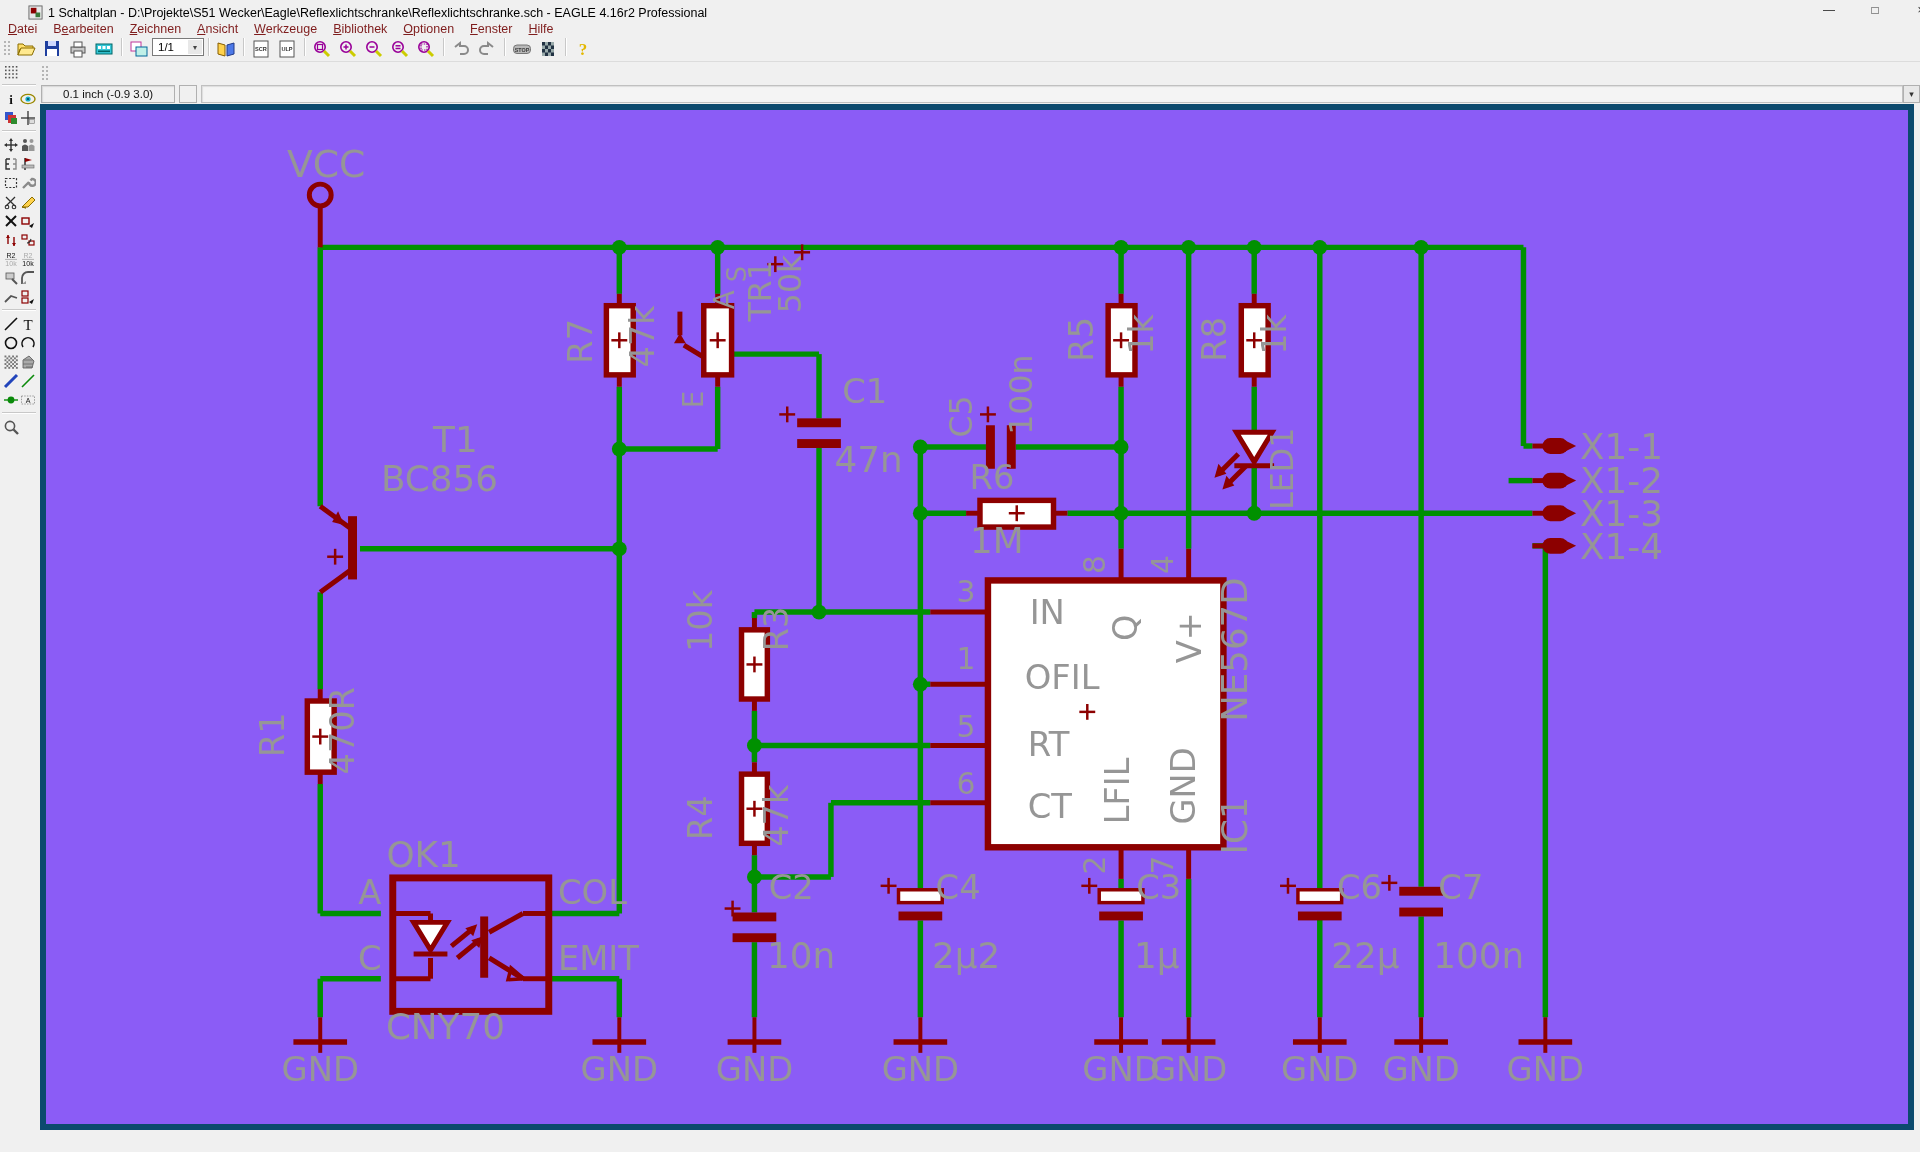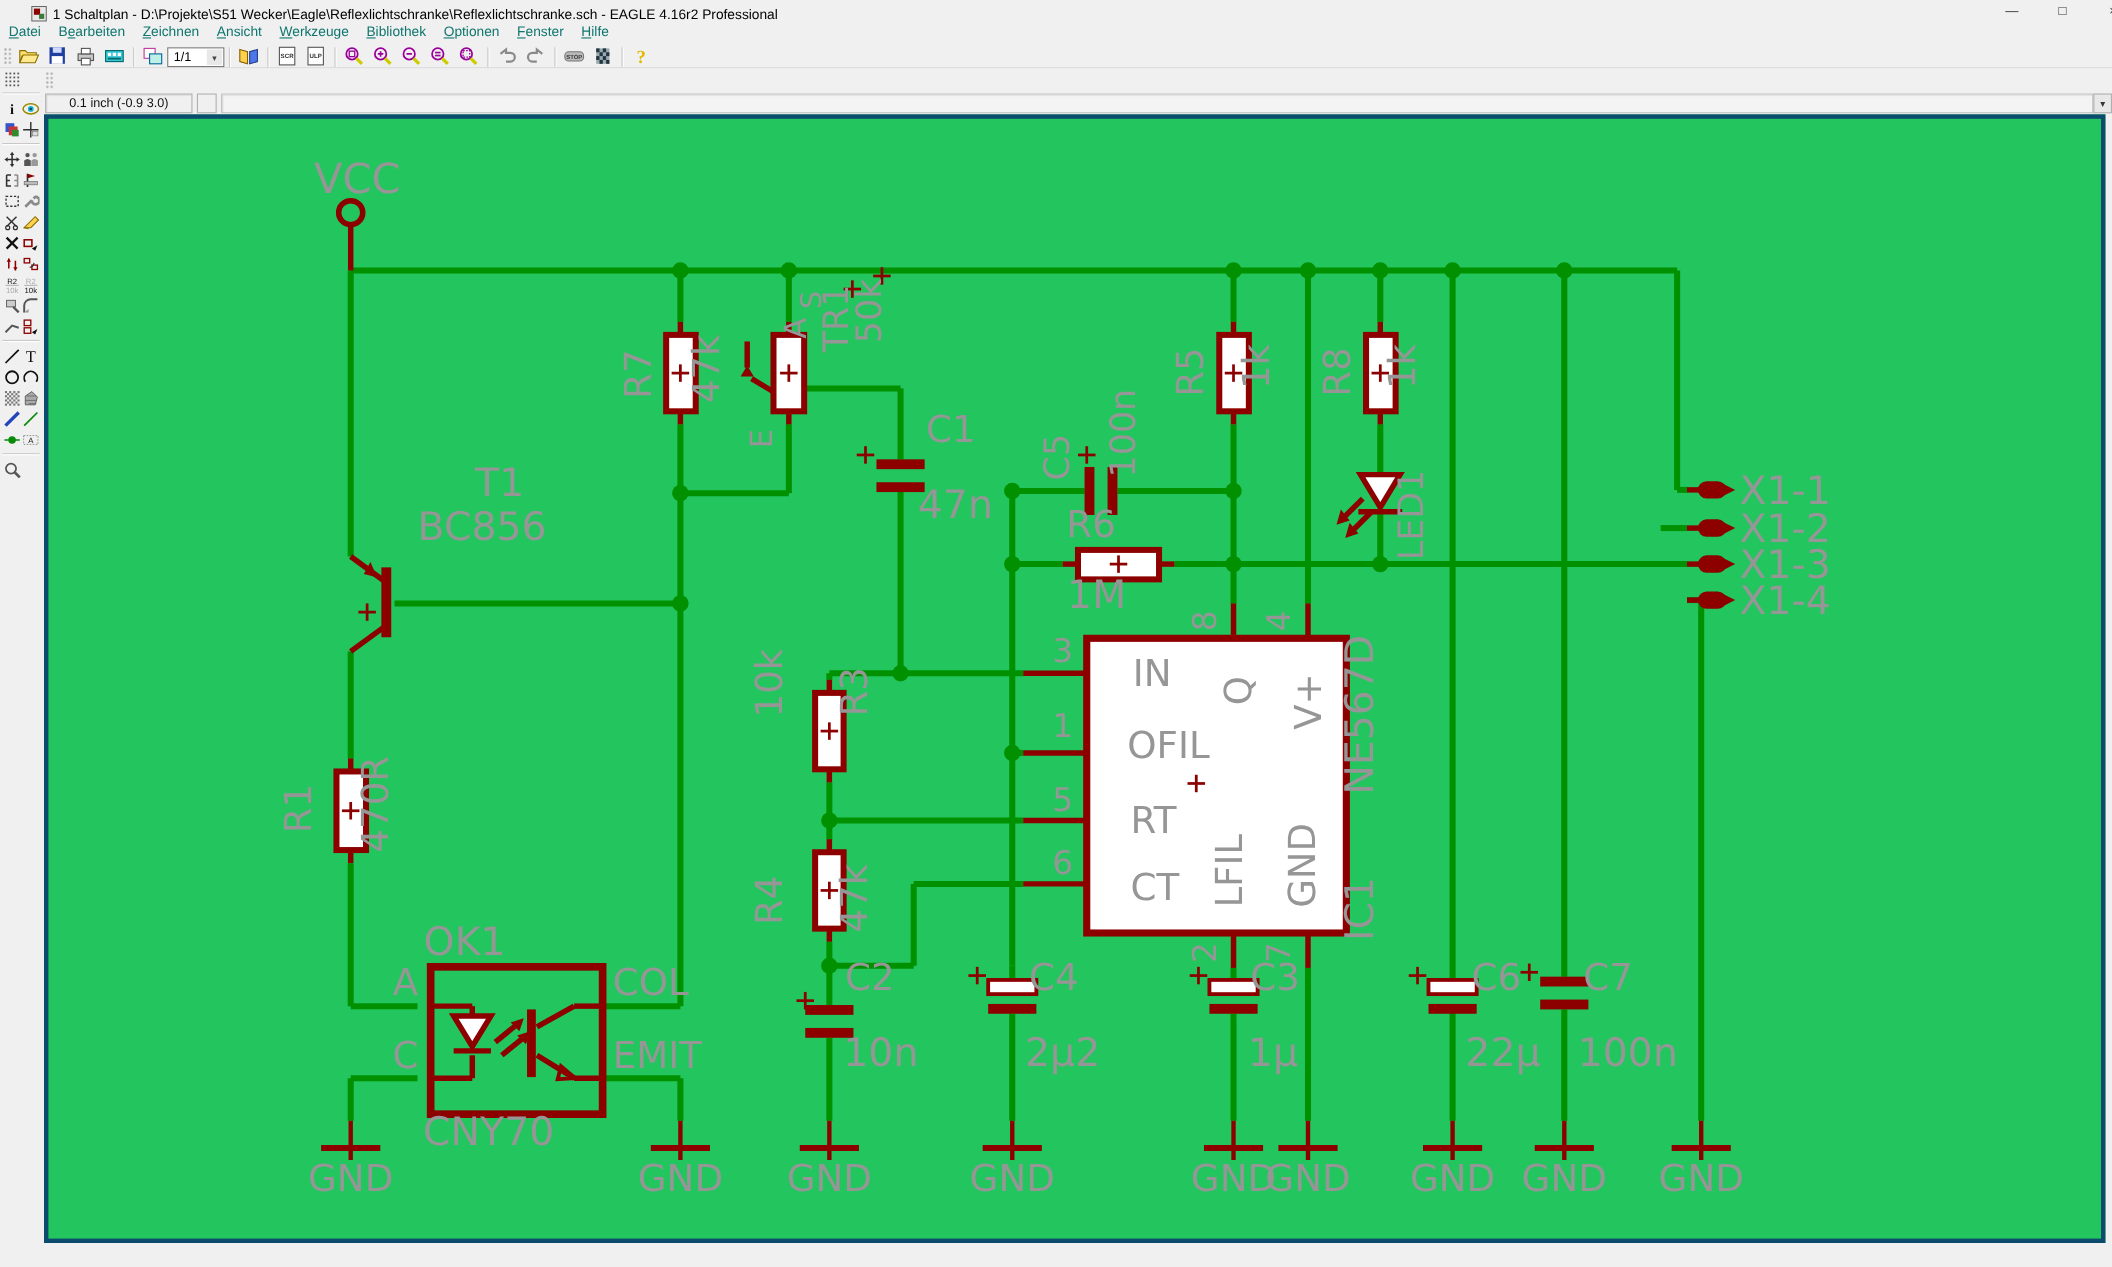--- a/index.html
+++ b/index.html
@@ -6,24 +6,24 @@
   html,body { width:1920px; height:1152px; overflow:hidden; background:#f0f0f0;
               font-family:"Liberation Sans", sans-serif; }
   #titlebar { position:absolute; left:0; top:0; width:1920px; height:20px; background:#f0f0f0;
               display:flex; align-items:flex-end; font-size:12.5px; color:#000;margin-left:24px; }
   #appicon { width:15px; height:15px; margin:0 5px 0 4px; }
   #wincontrols { position:absolute; right:0; top:0; height:20px; display:flex; }
   .winbtn { width:46px; height:20px; display:flex; align-items:center; justify-content:center;
             font-size:12px; color:#333; }
   #menubar { position:absolute; left:0; top:20px; width:1920px; height:18px; background:#f0f0f0;
              display:flex; align-items:center; font-size:12.5px; }
-  .menuitem { padding:1px 8px; color:#0f766e; }
+  .menuitem { padding:1px 8px; color:#7f1d1d; }
   .menuitem u { text-decoration:underline; }
   #toolbar1 { position:absolute; left:0; top:38px; width:1920px; height:24px; background:#f0f0f0;
-              border-bottom:1px solid #dcdcdc; display:flex; align-items:flex-end; }
+              border-bottom:1px solid #dcdcdc; display:flex; align-items:flex-start; }
   #toolbar2 { position:absolute; left:38px; top:63px; width:1882px; height:20px; background:#f0f0f0; }
   #parambar { position:absolute; left:28px; top:84px; width:1892px; height:20px; background:#f0f0f0;
               display:flex; align-items:center; }
   .grip { width:8px; height:16px; margin:2px 2px 2px 3px;
           background-image:radial-gradient(circle, #b5b5b5 1px, transparent 1.2px);
           background-size:4px 4px; }
   .tbtn { width:24px; height:21px; margin:0 1px; display:flex; align-items:center; justify-content:center; }
   .tbtn svg { width:20px; height:20px; }
   .tsep { width:1px; height:18px; background:#c8c8c8; margin:0 4px; box-shadow:1px 0 0 #fff; }
   #sheetcombo { width:52px; height:18px; background:#fff; border:1px solid #7a7a7a; font-size:11.5px;
@@ -35,22 +35,22 @@
   #paramblank { width:18px; height:18px; border:1px solid #b0b0b0; background:#f0f0f0; margin-left:4px; }
   #paramfield { flex:1; height:18px; border:1px solid #c0c0c0; background:#f4f4f4; margin-left:4px;
                 box-shadow:inset 1px 1px 1px #ddd; }
   #paramarrow { width:17px; height:18px; border:1px solid #b0b0b0; background:#e8e8e8; font-size:9px;
                 color:#333; display:flex; align-items:center; justify-content:center; }
   #palette { position:absolute; left:0; top:62px; width:38px; height:1090px; background:#f0f0f0; }
   .prow { display:flex; justify-content:flex-start; padding-left:2px; }
   .ptool { width:17px; height:19px; display:flex; align-items:center; justify-content:center; }
   .ptool svg { width:16px; height:16px; }
   .pdiv { height:2px; margin:3px 2px; border-top:1px solid #c8c8c8; border-bottom:1px solid #fff; }
-  #canvaswrap { position:absolute; left:40px; top:104px; width:1874px; height:1026px; background:#22c55e;
-                border:4px solid #0c4a6e; }
+  #canvaswrap { position:absolute; left:40px; top:104px; width:1874px; height:1026px; background:#8b5cf6;
+                border:6px solid #0c4a6e; }
   #schematic { position:absolute; left:0; top:0; width:100%; height:100%; }
   text.slabel { font-family:"DejaVu Sans", sans-serif; }
 </style>
 </head>
 <body>
 
 <div id="titlebar">
   <svg id="appicon" viewBox="0 0 16 16">
     <rect x="1" y="1" width="14" height="14" fill="#e8e8e8" stroke="#666"></rect>
     <rect x="3" y="3" width="6" height="6" fill="#8C0000"></rect>

